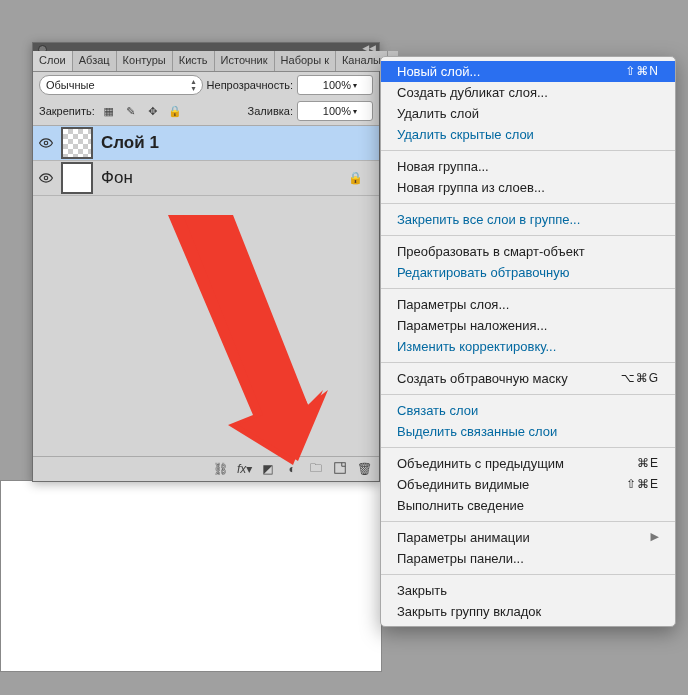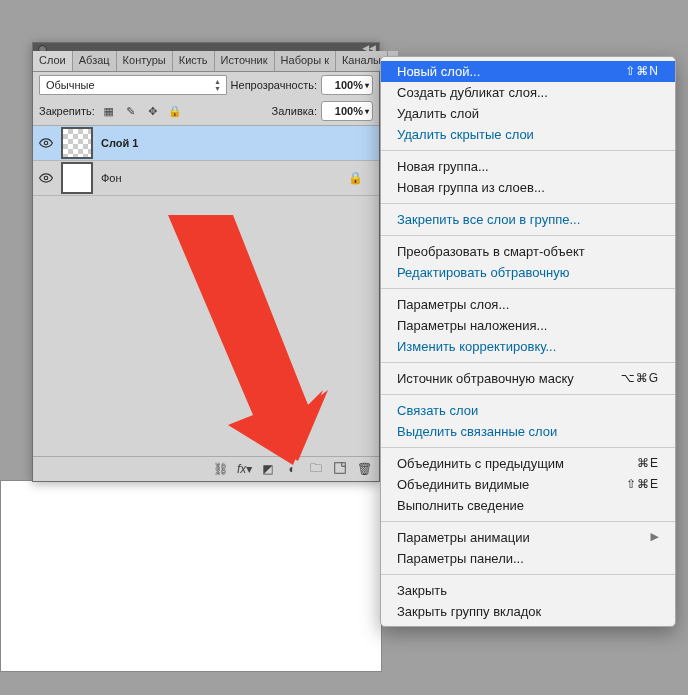--- a/index.html
+++ b/index.html
@@ -69,39 +69,38 @@
     padding: 3px 6px;
     gap: 4px;
     font-size: 11px;
     color: #222;
   }
   .select-box {
     flex: 1;
     height: 18px;
     background: #fff;
     border: 1px solid #999;
-    border-radius: 1px;
+    border-radius: 10px;
     display: flex;
     align-items: center;
     padding: 0 6px;
     justify-content: space-between;
   }
   .select-box .arrows { font-size:8px; line-height:7px; color:#555;}
   .num-field {
     width: 44px;
     height: 18px;
     background: #fff;
     border: 1px solid #999;
     border-radius: 3px;
     display: flex;
     align-items: center;
     justify-content: flex-end;
-    padding: 0 3px;
+    padding: 0 15px;
     font-size: 11px;
-    font-weight: bold;
   }
   .lockrow {
     border-bottom: 1px solid #aaa;
     padding-bottom: 4px;
   }
   .lock-icons { display:flex; gap:8px; margin-left:3px;}
   .lock-icons span { width:14px; text-align:center; color:#444; }
   .layer-list {
     background: #d4d4d4;
   }
@@ -124,21 +123,21 @@
   .thumb.checker {
     background-image:
       linear-gradient(45deg,#ccc 25%,transparent 25%),
       linear-gradient(-45deg,#ccc 25%,transparent 25%),
       linear-gradient(45deg,transparent 75%,#ccc 75%),
       linear-gradient(-45deg,transparent 75%,#ccc 75%);
     background-size: 10px 10px;
     background-position: 0 0,0 5px,5px -5px,-5px 0;
     background-color:#fff;
   }
-  .layer-name { font-size:11px; color:#222; }
+  .layer-name { font-size:17px; color:#222; }
   .layer-name.bold { font-weight: bold; }
   .lock-mark { margin-left:auto; margin-right:10px; font-size:12px; color:#555;}
   .panel-footer {
     position: absolute;
     bottom: 0; left:0; right:0;
     height: 24px;
     background: #d4d4d4;
     border-top: 1px solid #aaa;
     display: flex;
     align-items: center;
@@ -321,21 +320,21 @@
       <span>Параметры слоя...</span>
     </div>
   <div class="ctx-item">
       <span>Параметры наложения...</span>
     </div>
   <div class="ctx-item disabled">
       <span>Изменить корректировку...</span>
     </div>
   <div class="ctx-sep"></div>
   <div class="ctx-item">
-    <span>Источник обтравочную маску</span>
+    <span>Создать обтравочную маску</span>
     <span class="sc">⌥⌘G</span>
   </div>
   <div class="ctx-sep"></div>
   <div class="ctx-item disabled">
       <span>Связать слои</span>
     </div>
   <div class="ctx-item disabled">
       <span>Выделить связанные слои</span>
     </div>
   <div class="ctx-sep"></div>

